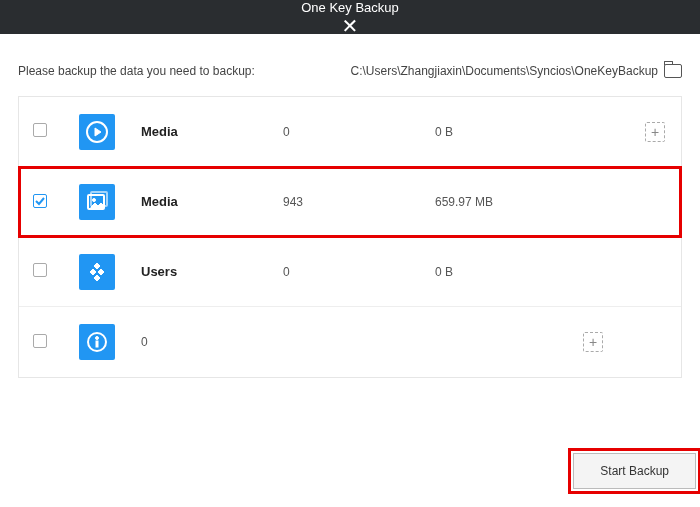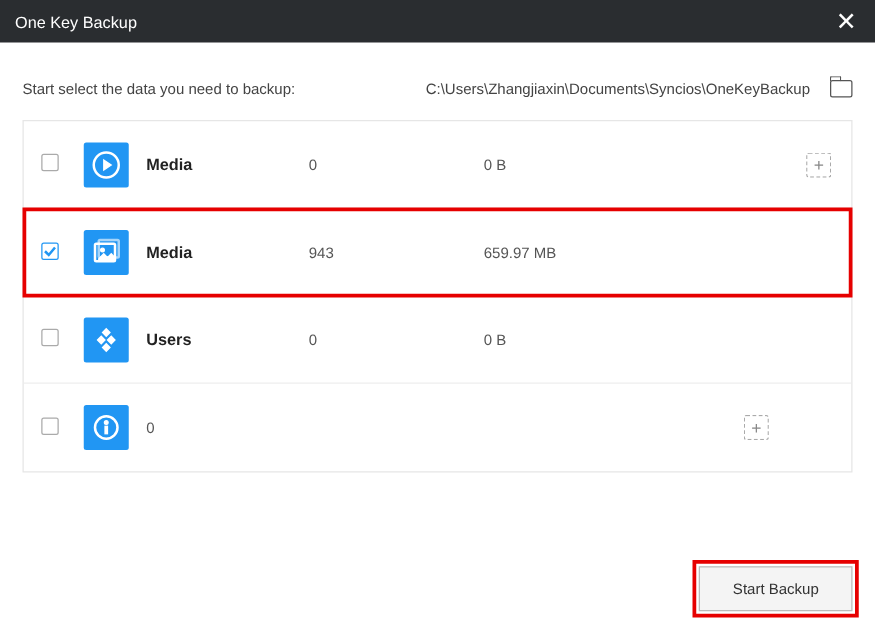--- a/index.html
+++ b/index.html
@@ -1,52 +1,52 @@
 <!DOCTYPE html>
 <html><head>
   <meta charset="utf-8">
   <style>
     * { box-sizing: border-box; margin: 0; padding: 0; }
     body { font-family: -apple-system, "Segoe UI", Arial, sans-serif; font-size: 13px; color: #333; background: #fff; width: 700px; height: 507px; overflow: hidden; }
-    .titlebar { background: #2a2d30; color: #fff; height: 34px; display: flex; align-items: center; justify-content: space-between; padding: 0 12px; }
+    .titlebar { background: #2a2d30; color: #fff; height: 34px; display: flex; align-items: center; justify-content: space-between; padding: 0 12px; flex-direction: column; }
     .titlebar-title { font-size: 13px; font-weight: 400; }
     .close-btn { color: #fff; font-size: 20px; cursor: pointer; user-select: none; width: 22px; height: 22px; display: flex; align-items: center; justify-content: center; }
     .content { padding: 30px 18px 0 18px; }
     .header-row { display: flex; justify-content: space-between; align-items: center; margin-bottom: 18px; font-size: 12px; color: #444; }
-    .path-wrap { display: flex; align-items: center; gap: 16px; }
+    .path-wrap { display: flex; align-items: center; gap: 6px; }
     .folder-icon { width: 18px; height: 14px; border: 1.5px solid #555; border-radius: 2px; position: relative; display: inline-block; }
     .folder-icon::before { content: ""; position: absolute; top: -4px; left: -1.5px; width: 7px; height: 3px; border: 1.5px solid #555; border-bottom: none; border-radius: 1px 1px 0 0; }
     .list { border: 1px solid #e6e6e6; }
-    .row { display: grid; grid-template-columns: 40px 50px 130px 140px 1fr 50px; align-items: center; height: 70px; border-bottom: 1px solid #eee; padding: 0 8px; position: relative; }
+    .row { display: grid; grid-template-columns: 40px 50px 130px 140px 1fr 50px; align-items: center; height: 70px; border-bottom: 1px solid #eee; padding: 0 8px; position: relative; gap: 12px; }
     .row:last-child { border-bottom: none; }
     .row.selected { outline: 3px solid #e60000; outline-offset: -2px; z-index: 2; }
     .chk { width: 14px; height: 14px; border: 1.5px solid #aaa; border-radius: 2px; display: inline-flex; align-items: center; justify-content: center; cursor: pointer; margin-left: 6px; }
     .chk.checked { border-color: #2196f3; background: #fff; }
     .chk.checked svg { display: block; }
     .chk svg { display: none; }
     .icon-box { width: 36px; height: 36px; background: #2196f3; border-radius: 2px; display: flex; align-items: center; justify-content: center; }
     .icon-box svg { width: 24px; height: 24px; fill: #fff; stroke: #fff; }
     .row-label { font-weight: 700; color: #222; font-size: 13px; }
     .row-count, .row-size { font-size: 12px; color: #555; }
     .row-expand { justify-self: end; margin-right: 8px; }
     .expand-btn { width: 20px; height: 20px; border: 1.5px dashed #aaa; border-radius: 2px; display: flex; align-items: center; justify-content: center; color: #888; cursor: pointer; font-size: 14px; line-height: 1; }
-    .footer { position: absolute; bottom: 18px; right: 18px; }
+    .footer { position: absolute; bottom: 18px; right: 4px; }
     .start-btn { border: 1px solid #bbb; background: #f4f4f4; padding: 10px 26px; font-size: 12px; color: #333; cursor: pointer; outline: 3px solid #e60000; outline-offset: 2px; }
   </style>
 </head>
 <body>
 
 <div class="titlebar">
   <div class="titlebar-title">One Key Backup</div>
   <div class="close-btn">✕</div>
 </div>
 
 <div class="content">
   <div class="header-row">
-    <div>Start select the data you need to backup:</div>
+    <div>Please backup the data you need to backup:</div>
     <div class="path-wrap">
       <span>C:\Users\Zhangjiaxin\Documents\Syncios\OneKeyBackup</span>
       <span class="folder-icon"></span>
     </div>
   </div>
 
   <div class="list" id="list">
       <div class="row">
         <div><div class="chk"></div></div>
         <div>

